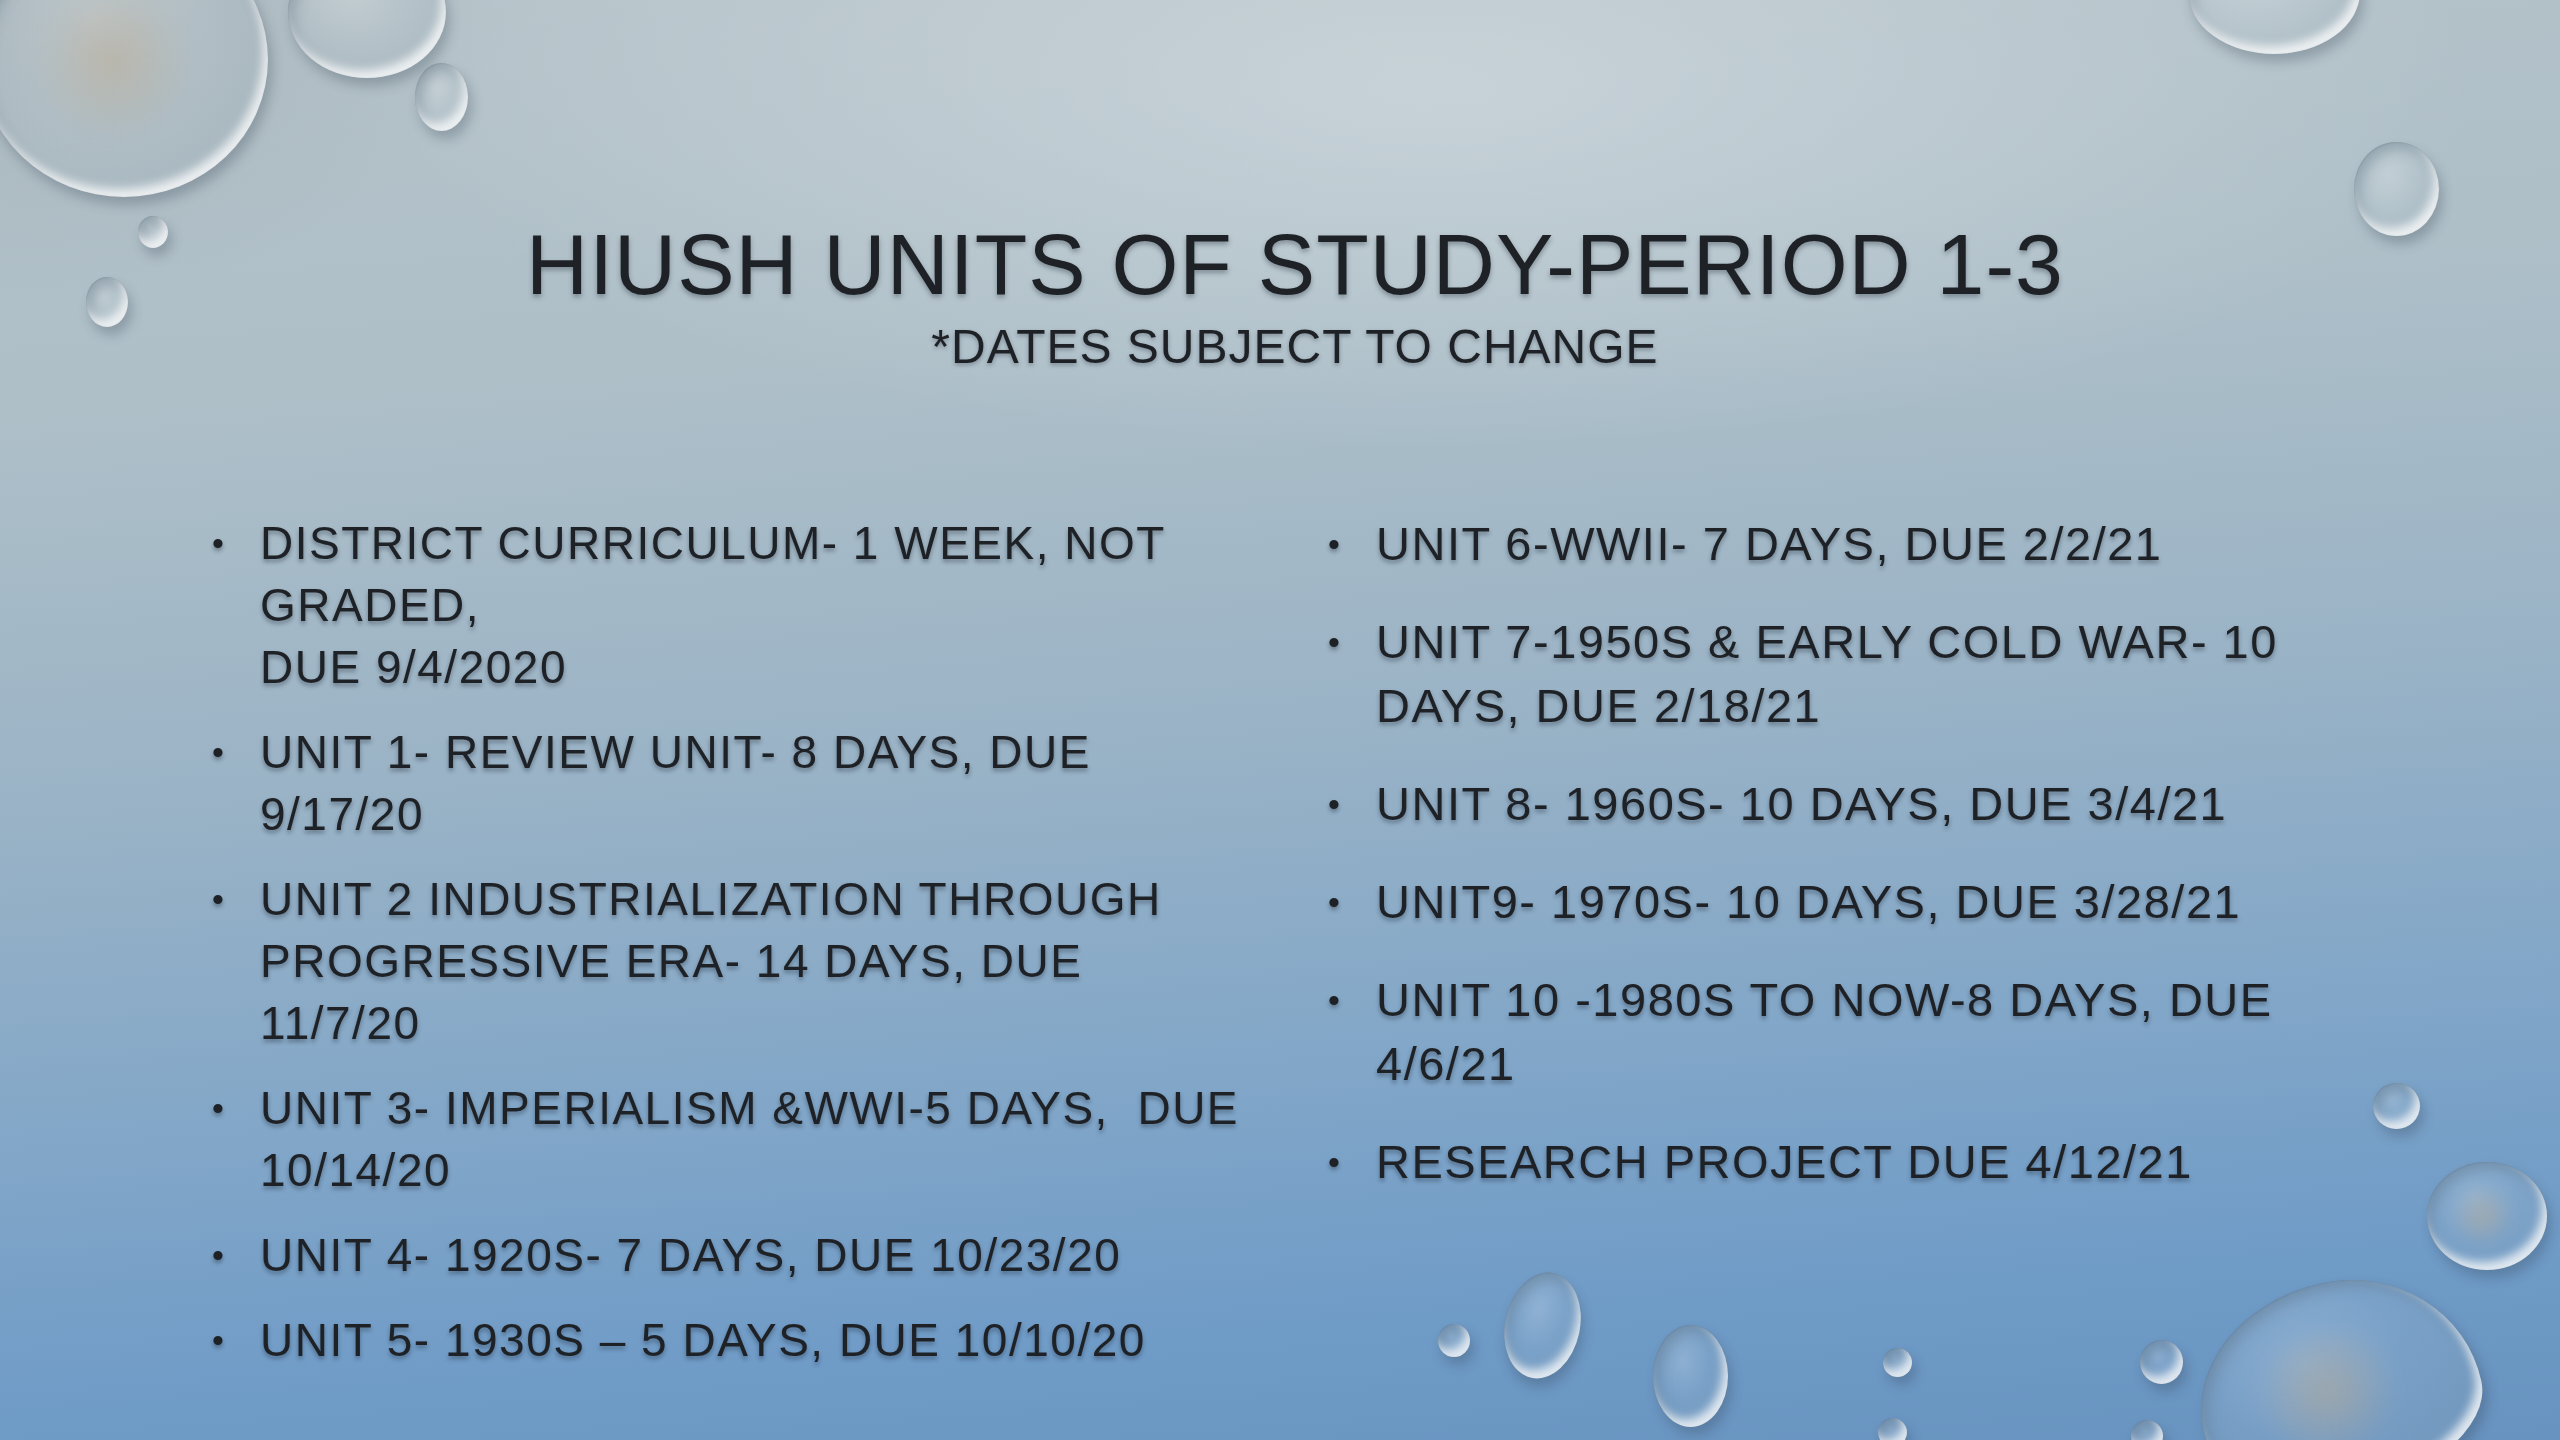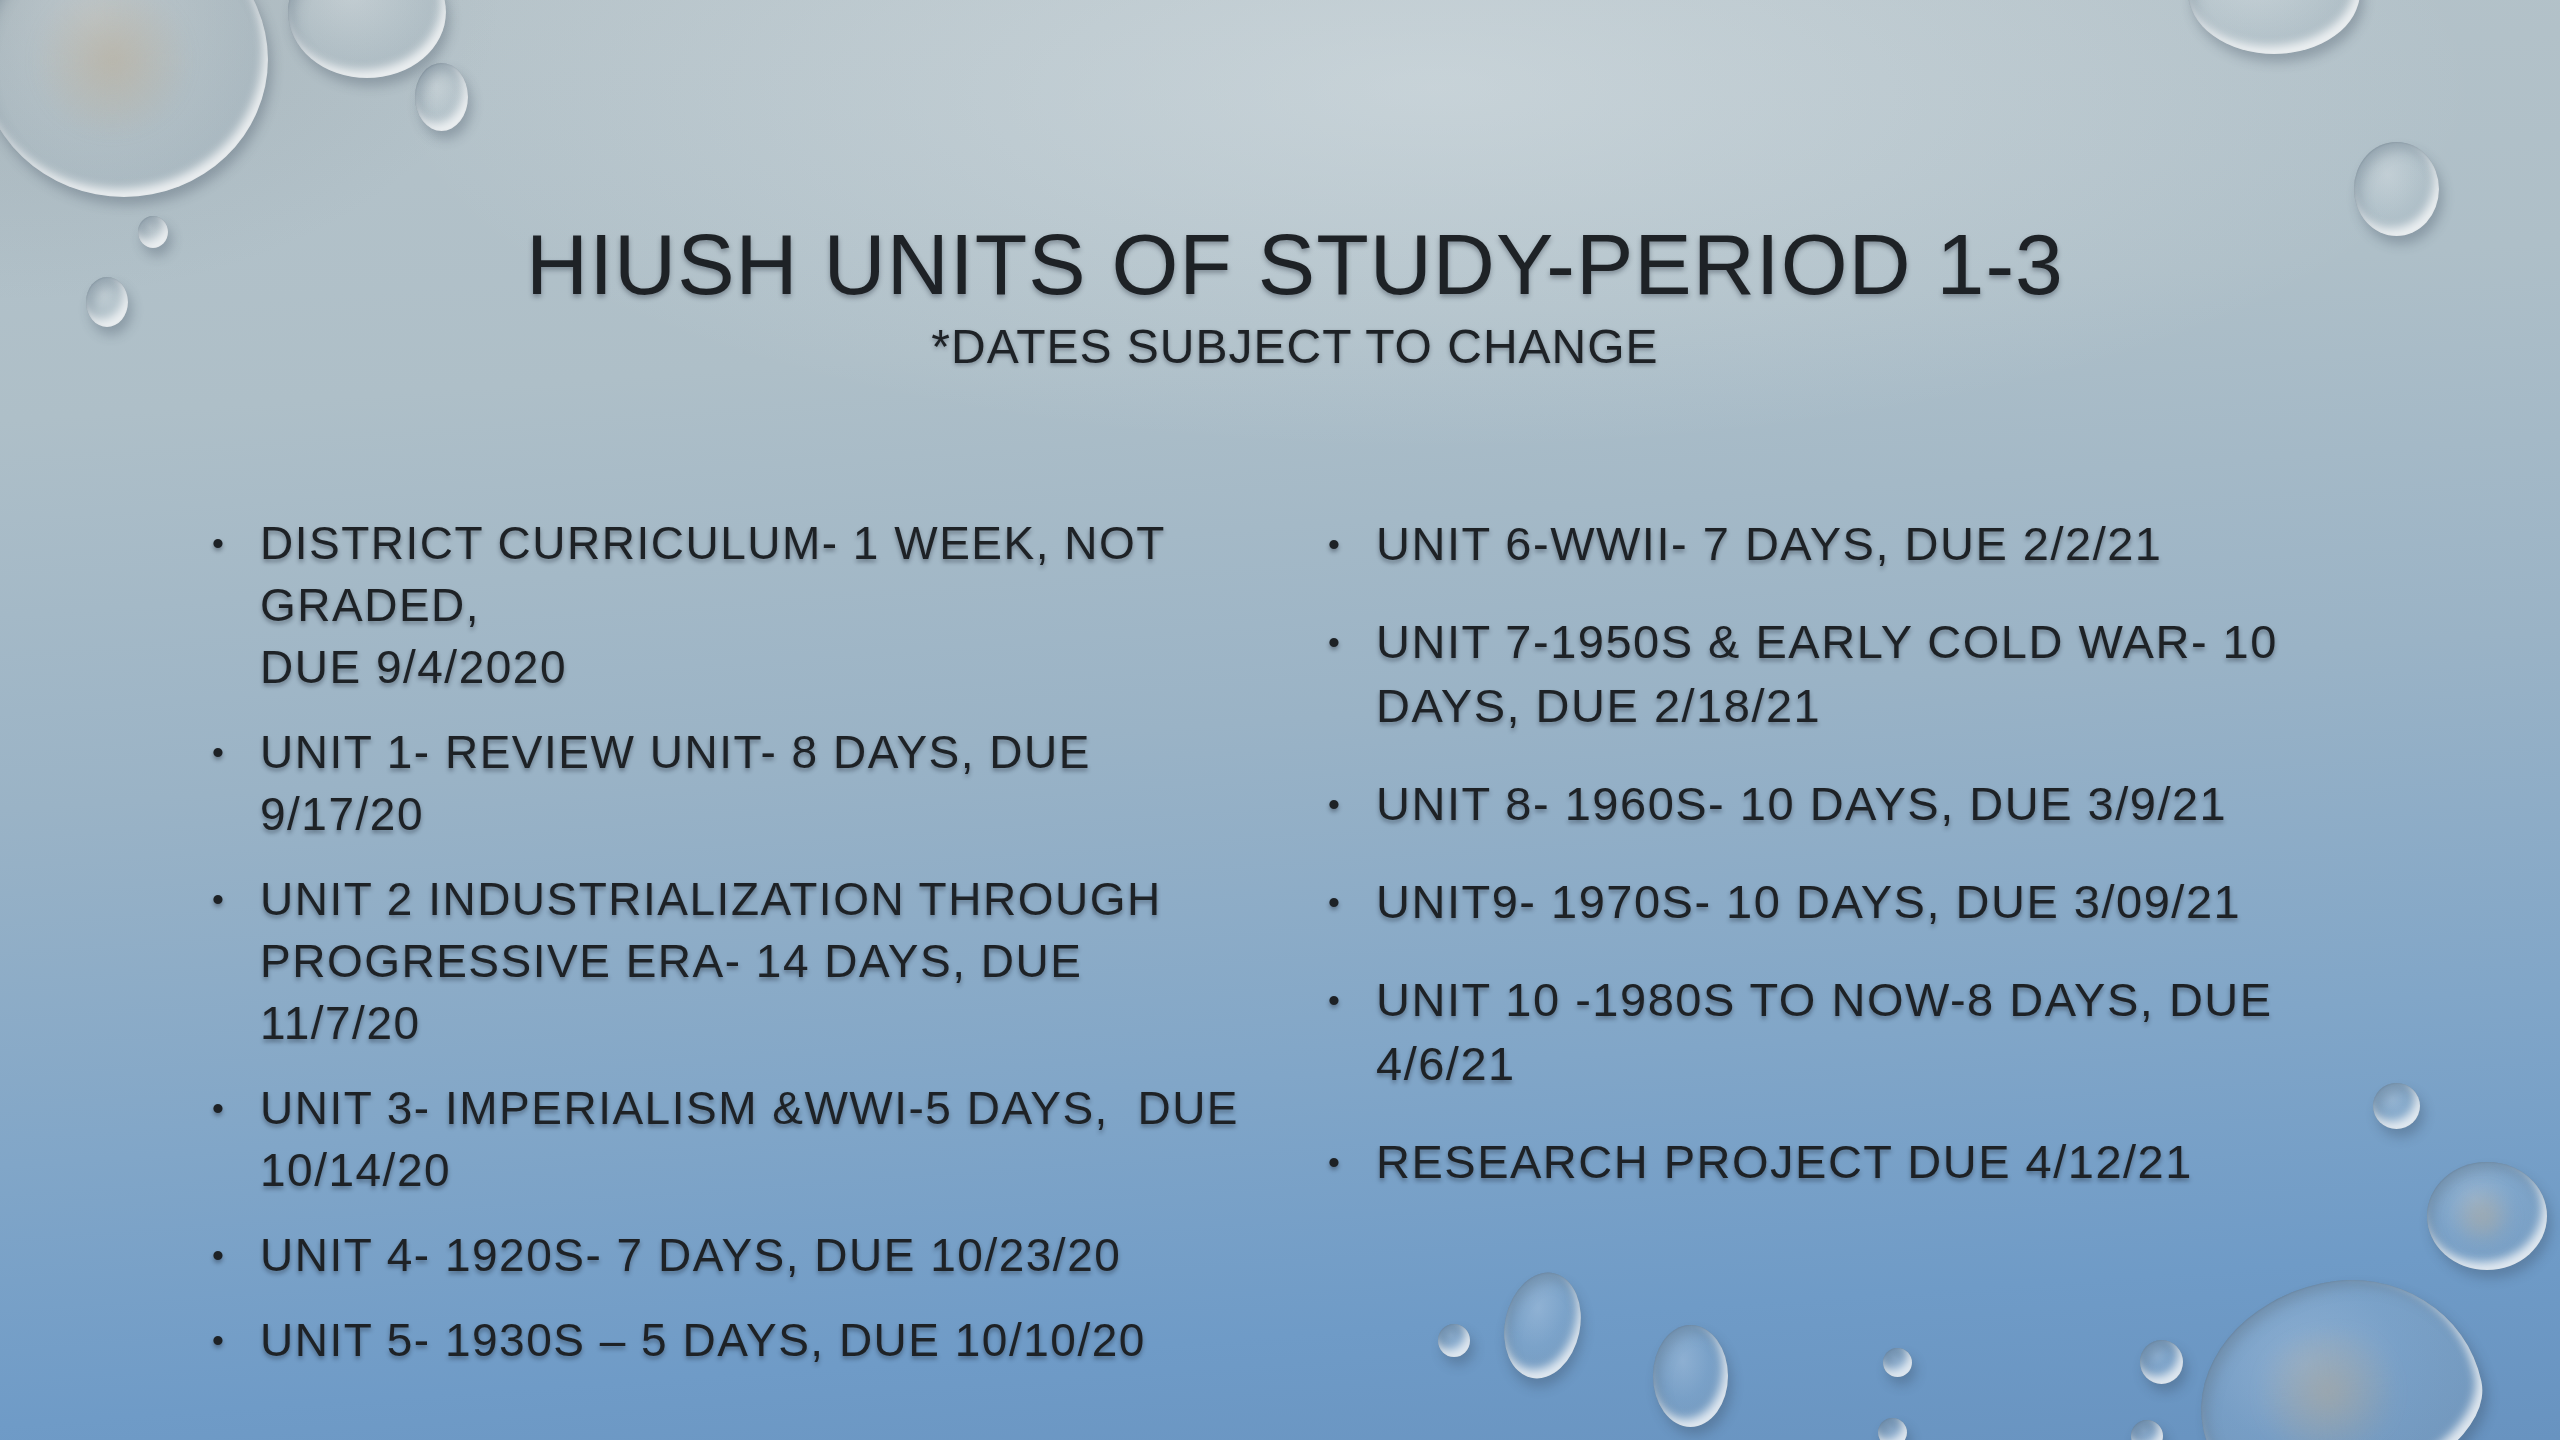--- a/index.html
+++ b/index.html
@@ -140,25 +140,25 @@
       <span class="marker">•</span>
       <span class="bullet-text">UNIT 6-WWII- 7 DAYS, DUE 2/2/21</span>
     </li>
     <li class="bullet">
       <span class="marker">•</span>
       <span class="bullet-text">UNIT 7-1950S &amp; EARLY COLD WAR- 10
 DAYS, DUE 2/18/21</span>
     </li>
     <li class="bullet">
       <span class="marker">•</span>
-      <span class="bullet-text">UNIT 8- 1960S- 10 DAYS, DUE 3/9/21</span>
+      <span class="bullet-text">UNIT 8- 1960S- 10 DAYS, DUE 3/4/21</span>
     </li>
     <li class="bullet">
       <span class="marker">•</span>
-      <span class="bullet-text">UNIT9- 1970S- 10 DAYS, DUE 3/09/21</span>
+      <span class="bullet-text">UNIT9- 1970S- 10 DAYS, DUE 3/28/21</span>
     </li>
     <li class="bullet">
       <span class="marker">•</span>
       <span class="bullet-text">UNIT 10 -1980S TO NOW-8 DAYS, DUE
 4/6/21</span>
     </li>
     <li class="bullet">
       <span class="marker">•</span>
       <span class="bullet-text">RESEARCH PROJECT DUE 4/12/21</span>
     </li>

